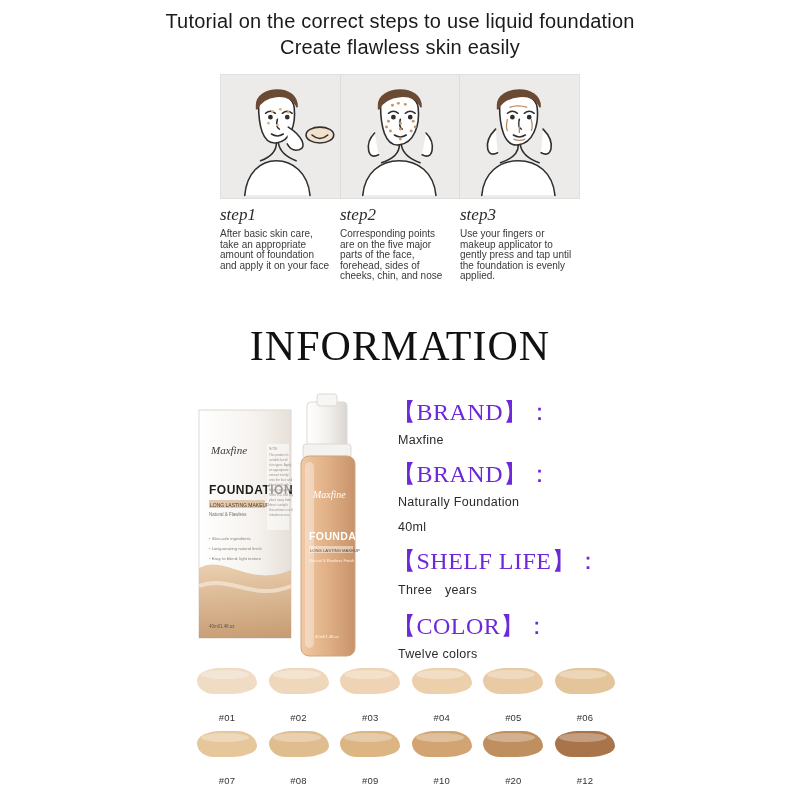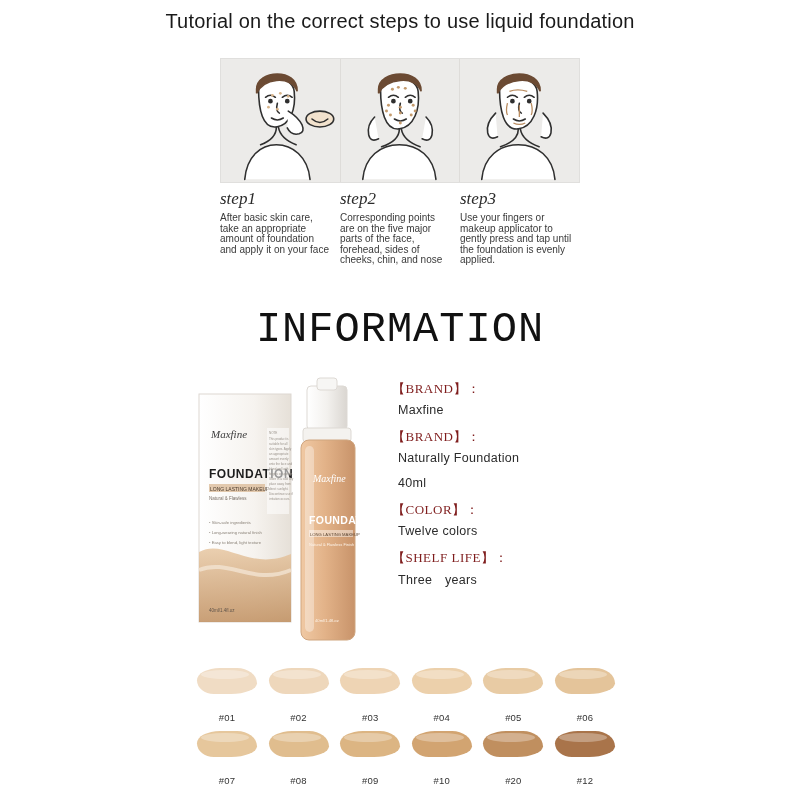--- a/index.html
+++ b/index.html
@@ -24,21 +24,21 @@
   .tutorial-heading .line {
     font-size: 20px;
     line-height: 26px;
     color: #1a1a1a;
     letter-spacing: 0.2px;
   }
 
   
   .steps-wrap {
     width: 360px;
-    margin: 24px auto 0 auto;
+    margin: 14px auto 0 auto;
   }
   .steps-images {
     display: flex;
     background: #ecebe9;
     border: 1px solid #e0dfdd;
     height: 125px;
     box-sizing: border-box;
   }
   .step-img {
     flex: 1 1 0;
@@ -65,21 +65,21 @@
   }
   .step-body {
     font-size: 10px;
     line-height: 10.5px;
     color: #3a3a3a;
   }
 
   
   .information-title {
     text-align: center;
-    font-family: Liberation Mono, monospace;
+    font-family: Liberation Serif, serif;
     font-size: 42px;
     letter-spacing: 1px;
     color: #111;
     margin-top: 40px;
   }
 
   
   .product-area {
     position: relative;
     margin-top: 18px;
@@ -94,22 +94,22 @@
   }
   .spec-list {
     position: absolute;
     left: 392px;
     top: 8px;
     width: 380px;
   }
   .spec-item { margin-bottom: 11px; }
   .spec-label {
     font-family: "Liberation Serif", serif;
-    font-size: 13px;
-    color: #7f1d1d;
+    font-size: 24px;
+    color: #6d28d9;
     letter-spacing: 0.5px;
   }
   .spec-value {
     font-size: 12.5px;
     color: #2b2b2b;
     margin-top: 5px;
     margin-left: 6px;
     letter-spacing: 0.3px;
   }
 
@@ -149,20 +149,21 @@
     color: #333;
     margin-top: 18px;
     letter-spacing: 0.2px;
   }
 </style>
 </head>
 <body>
 
 <div class="tutorial-heading">
   <div class="line">Tutorial on the correct steps to use liquid foundation</div>
+  <div class="line">Create flawless skin easily</div>
 </div>
 
 <div class="steps-wrap">
 
   <div class="steps-images">
 
     <div class="step-img">
       <svg width="100%" height="100%" viewBox="0 0 120 123" preserveAspectRatio="xMidYMid meet">
         <g fill="none" stroke="#2f2f2f" stroke-width="1.6" stroke-linecap="round">
           <path d="M38 30 C38 14, 72 14, 74 32 C76 50, 70 66, 56 68 C42 70, 38 50, 38 30 Z" fill="#ffffff"></path>
@@ -351,27 +352,27 @@
       <div class="spec-value">Maxfine</div>
     </div>
     <div class="spec-item">
       <div class="spec-label">【BRAND】：</div>
       <div class="spec-value">Naturally Foundation</div>
     </div>
     <div class="spec-item">
       <div class="spec-value">40ml</div>
     </div>
     <div class="spec-item">
+      <div class="spec-label">【SHELF LIFE】：</div>
+      <div class="spec-value">Three　years</div>
+    </div>
+    <div class="spec-item">
       <div class="spec-label">【COLOR】：</div>
       <div class="spec-value">Twelve colors</div>
     </div>
-    <div class="spec-item">
-      <div class="spec-label">【SHELF LIFE】：</div>
-      <div class="spec-value">Three　years</div>
-    </div>
   </div>
 </div>
 
 <div class="shades">
   <div class="shade-row">
     <div class="shade">
       <div class="shade-smear" style="background: rgb(240, 220, 196);"></div>
       <div class="shade-label">#01</div>
     </div>
     <div class="shade">

